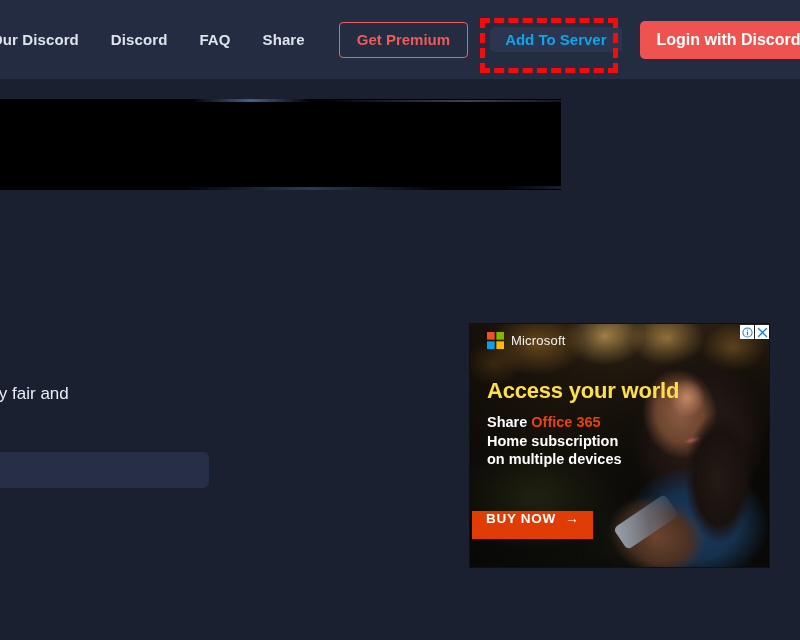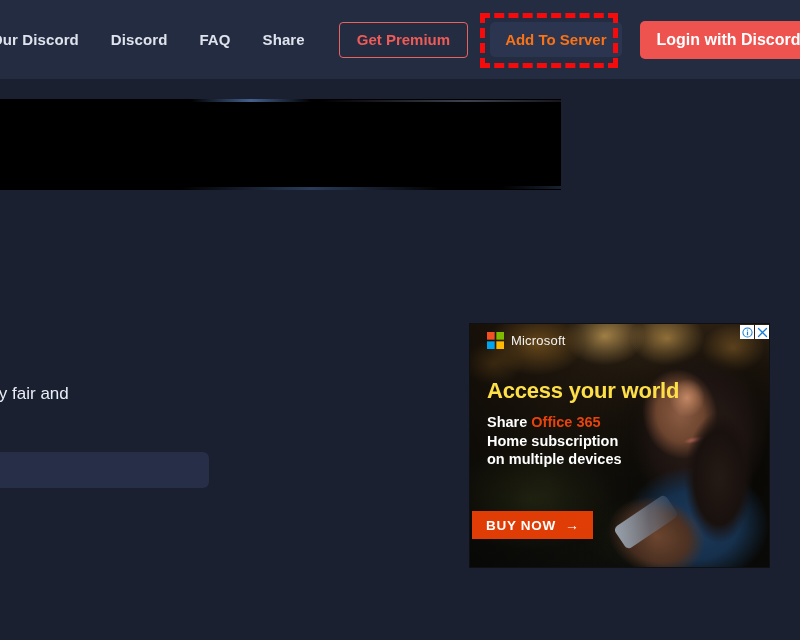--- a/index.html
+++ b/index.html
@@ -32,23 +32,23 @@
     height:36px; padding:0 17px;
     border:1px solid #e8635f; border-radius:4px;
     background:transparent; color:#ef5c58;
     font-size:15px; font-weight:bold; white-space:nowrap;
     cursor:pointer;
   }
 
   .addserver-wrap { position:relative; margin-left:22px; }
   .btn-addserver {
     display:flex; align-items:center; justify-content:center;
-    height:35px; padding:0 15px;
+    height:25px; padding:0 15px;
     background:#2c3550; border:none; border-radius:5px;
-    color:#f97316; font-size:15px; font-weight:bold; white-space:nowrap;
+    color:#0ea5e9; font-size:15px; font-weight:bold; white-space:nowrap;
     cursor:pointer;
   }
   .highlight-box {
     position:absolute; left:-10px; top:-9px;
     width:138px; height:55px;
     border:5px dashed #f50b0b;
     pointer-events:none;
   }
 
   .btn-login {
@@ -187,21 +187,21 @@
     position:absolute; left:17px; top:89px;
     font-size:14.5px; font-weight:bold; line-height:18.5px;
     color:#ffffff; white-space:nowrap;
   }
   .ad-sub .brandword { color:#e8440a; }
 
   .ad-cta {
     position:absolute; left:2px; bottom:28px;
     height:28px; padding:0 14px;
     background:#e03c06;
-    display:flex; align-items:center; gap:9px;
+    display:flex; align-items:flex-start; gap:9px;
     cursor:pointer;
   }
   .ad-cta-label {
     color:#ffffff; font-size:13.5px; font-weight:bold; letter-spacing:.7px;
   }
   .ad-cta-arrow { color:#ffffff; font-size:14px; line-height:1; }
 
   .ad-badges {
     position:absolute; right:0px; top:1px;
     display:flex; gap:1px;

